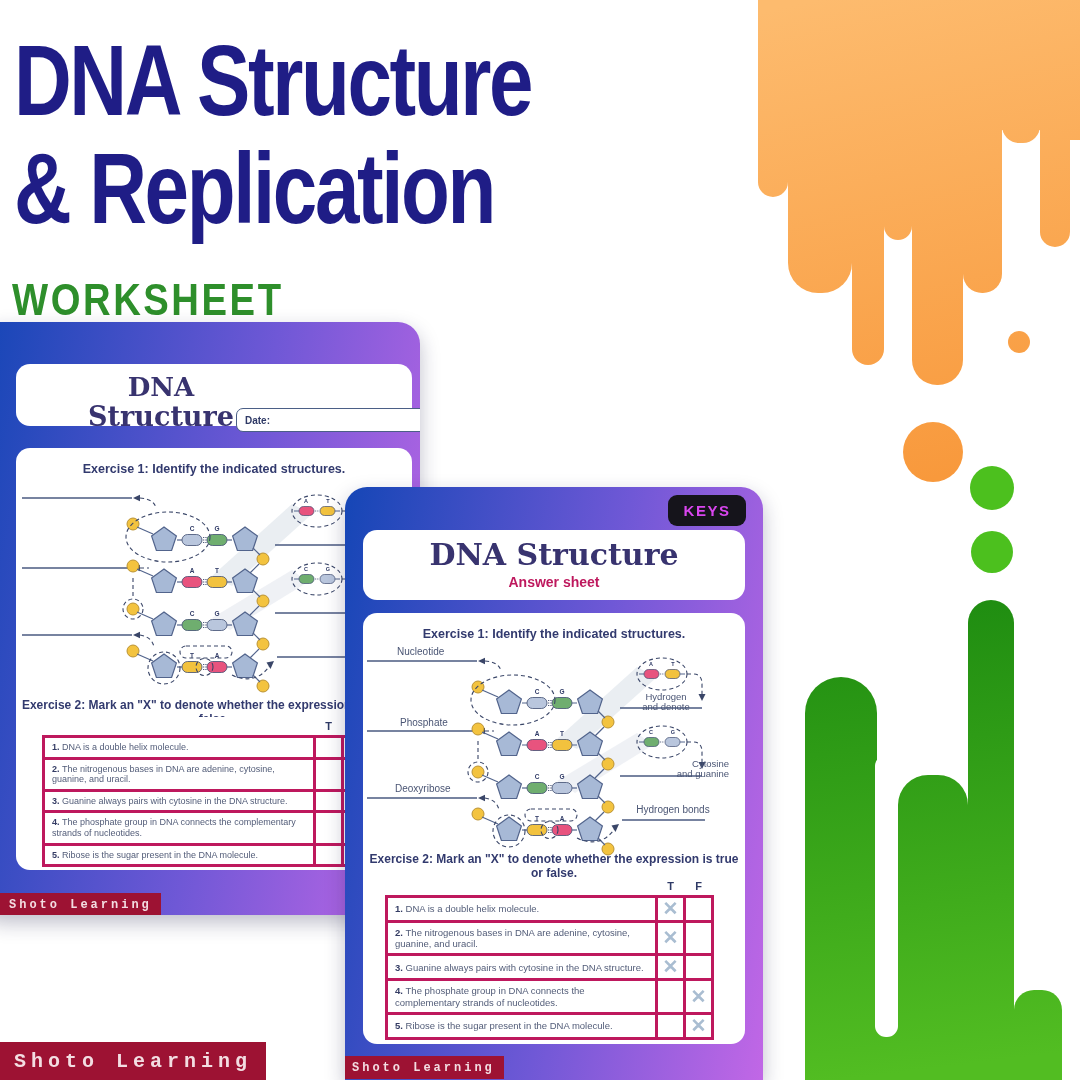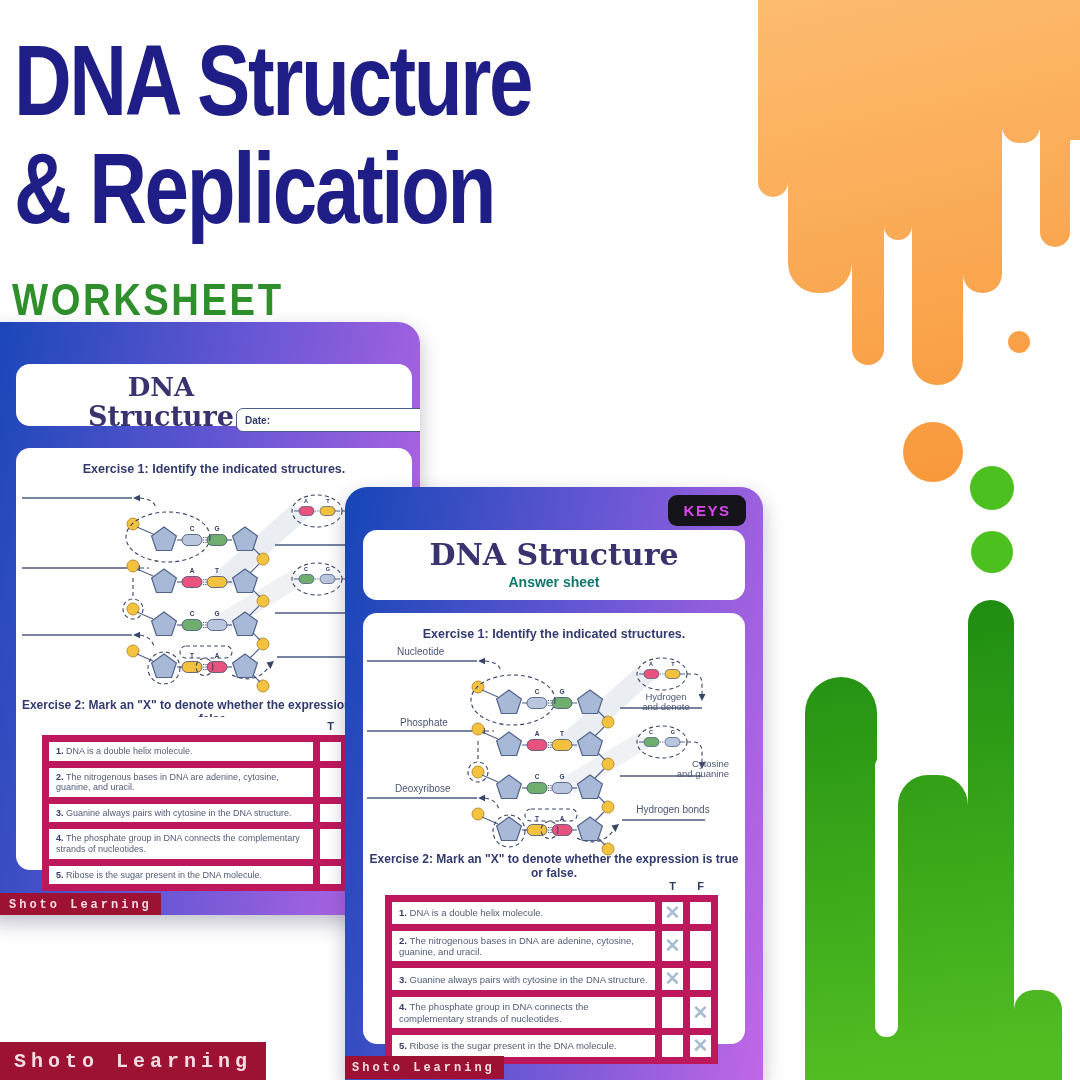--- a/index.html
+++ b/index.html
@@ -30,21 +30,21 @@
 
   .field{position:absolute;background:#fff;border:1.5px solid #4b5f86;border-radius:7px;
          display:flex;align-items:center;padding-left:8px;color:#2f3a66;font-weight:bold;font-size:10px;}
 
   .keys{position:absolute;left:323px;top:8px;width:78px;height:31px;background:#15141b;color:#d946ef;
         font-weight:bold;font-size:15px;letter-spacing:1.5px;border-radius:9px;
         display:flex;align-items:center;justify-content:center;}
 
   
   table.wtable{border-collapse:collapse;position:absolute;table-layout:fixed;background:#fff;}
-  table.wtable td{border:7px solid #be185d;vertical-align:middle;}
+  table.wtable td{border:3px solid #be185d;vertical-align:middle;}
   table.wtable tr.tf-head td{border:none;color:#2f3a66;font-weight:bold;font-size:11px;text-align:center;
                              height:16px;background:transparent;}
   td.stmt{color:#525c78;padding:4px 7px;line-height:1.18;}
   td.stmt b{color:#343c64;}
   td.tfc{width:28px;text-align:center;}
   .xmark{color:#a9bdd1;font-size:19px;font-weight:bold;line-height:1;}
   #table-front td.stmt{font-size:9.5px;}
   #table-back td.stmt{font-size:9px;}
 
   
@@ -274,21 +274,21 @@
     <div class="badge badge-page abs" style="left:20px;top:571px;">
       <span>Shoto Learning</span>
     </div>
   </div>
 
   <div class="page" id="page-front">
     <div class="keys">KEYS</div>
 
     <div class="card" style="left:18px;top:43px;width:382px;height:70px;">
       <div class="ws-title abs" style="left:0;top:7px;width:382px;font-size:30px;">DNA Structure</div>
-      <div class="abs" style="left:0;top:44px;width:382px;text-align:center;color:#0f766e;font-weight:bold;font-size:14px;">Answer sheet</div>
+      <div class="abs" style="left:0;top:44px;width:382px;text-align:center;color:#be185d;font-weight:bold;font-size:14px;">Answer sheet</div>
     </div>
 
     <div class="card" style="left:18px;top:126px;width:382px;height:431px;"></div>
 
     <div class="ex-heading" style="left:18px;top:140px;width:382px;font-size:12.5px;">Exercise 1: Identify the indicated structures.</div>
 
     <div class="abs dna-svg-slot" style="left:20px;top:158px;width:345px;height:212px;"><svg width="345" height="212" viewBox="0 0 345 212" xmlns="http://www.w3.org/2000/svg">
   <polygon points="192,94 272,22 292,32 212,104" fill="#c9d2de" opacity=".38"></polygon>
   <polygon points="192,136 272,88 288,100 210,148" fill="#c9d2de" opacity=".3"></polygon>
   <line x1="2" y1="16" x2="112" y2="16" stroke="#4a5a80" stroke-width="1.4"></line>

